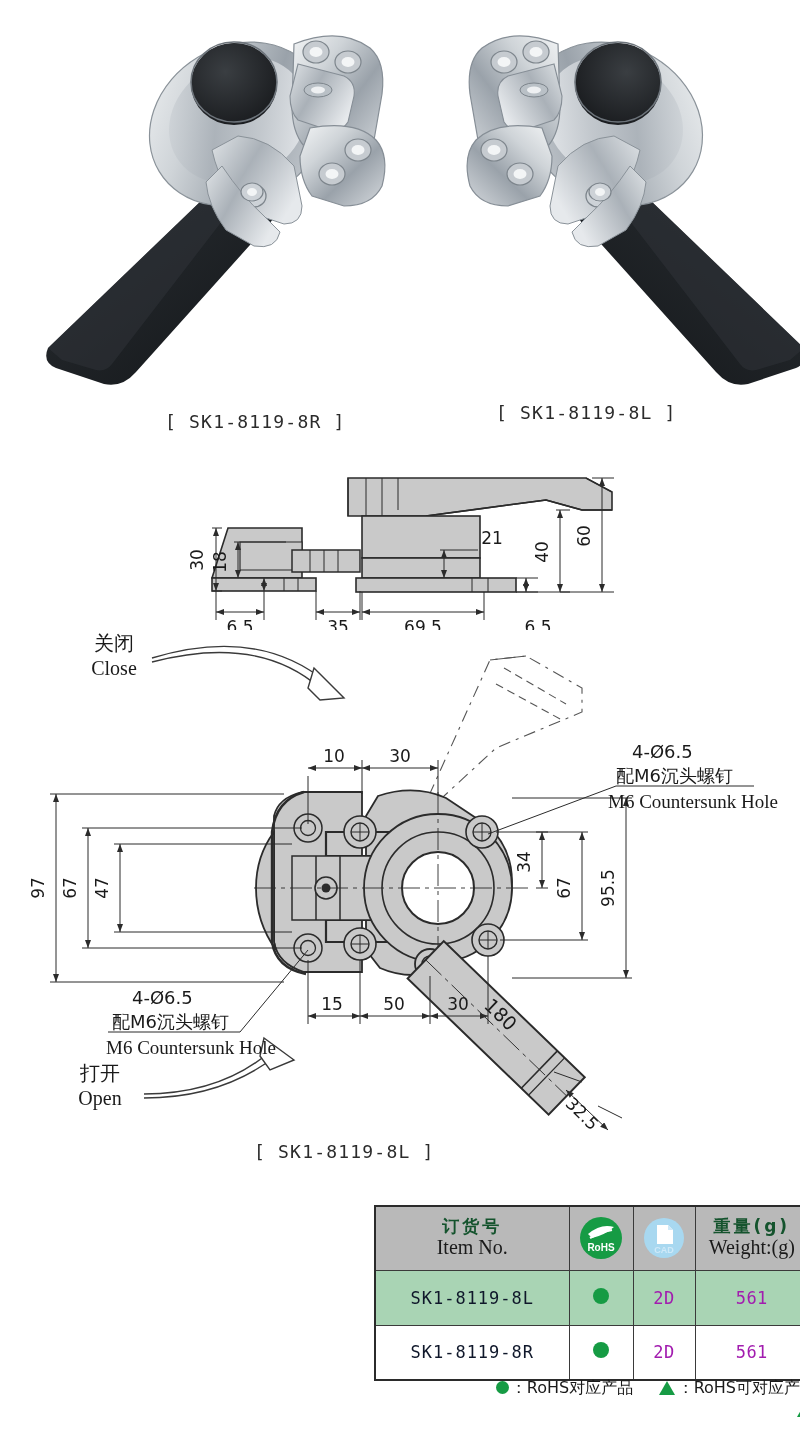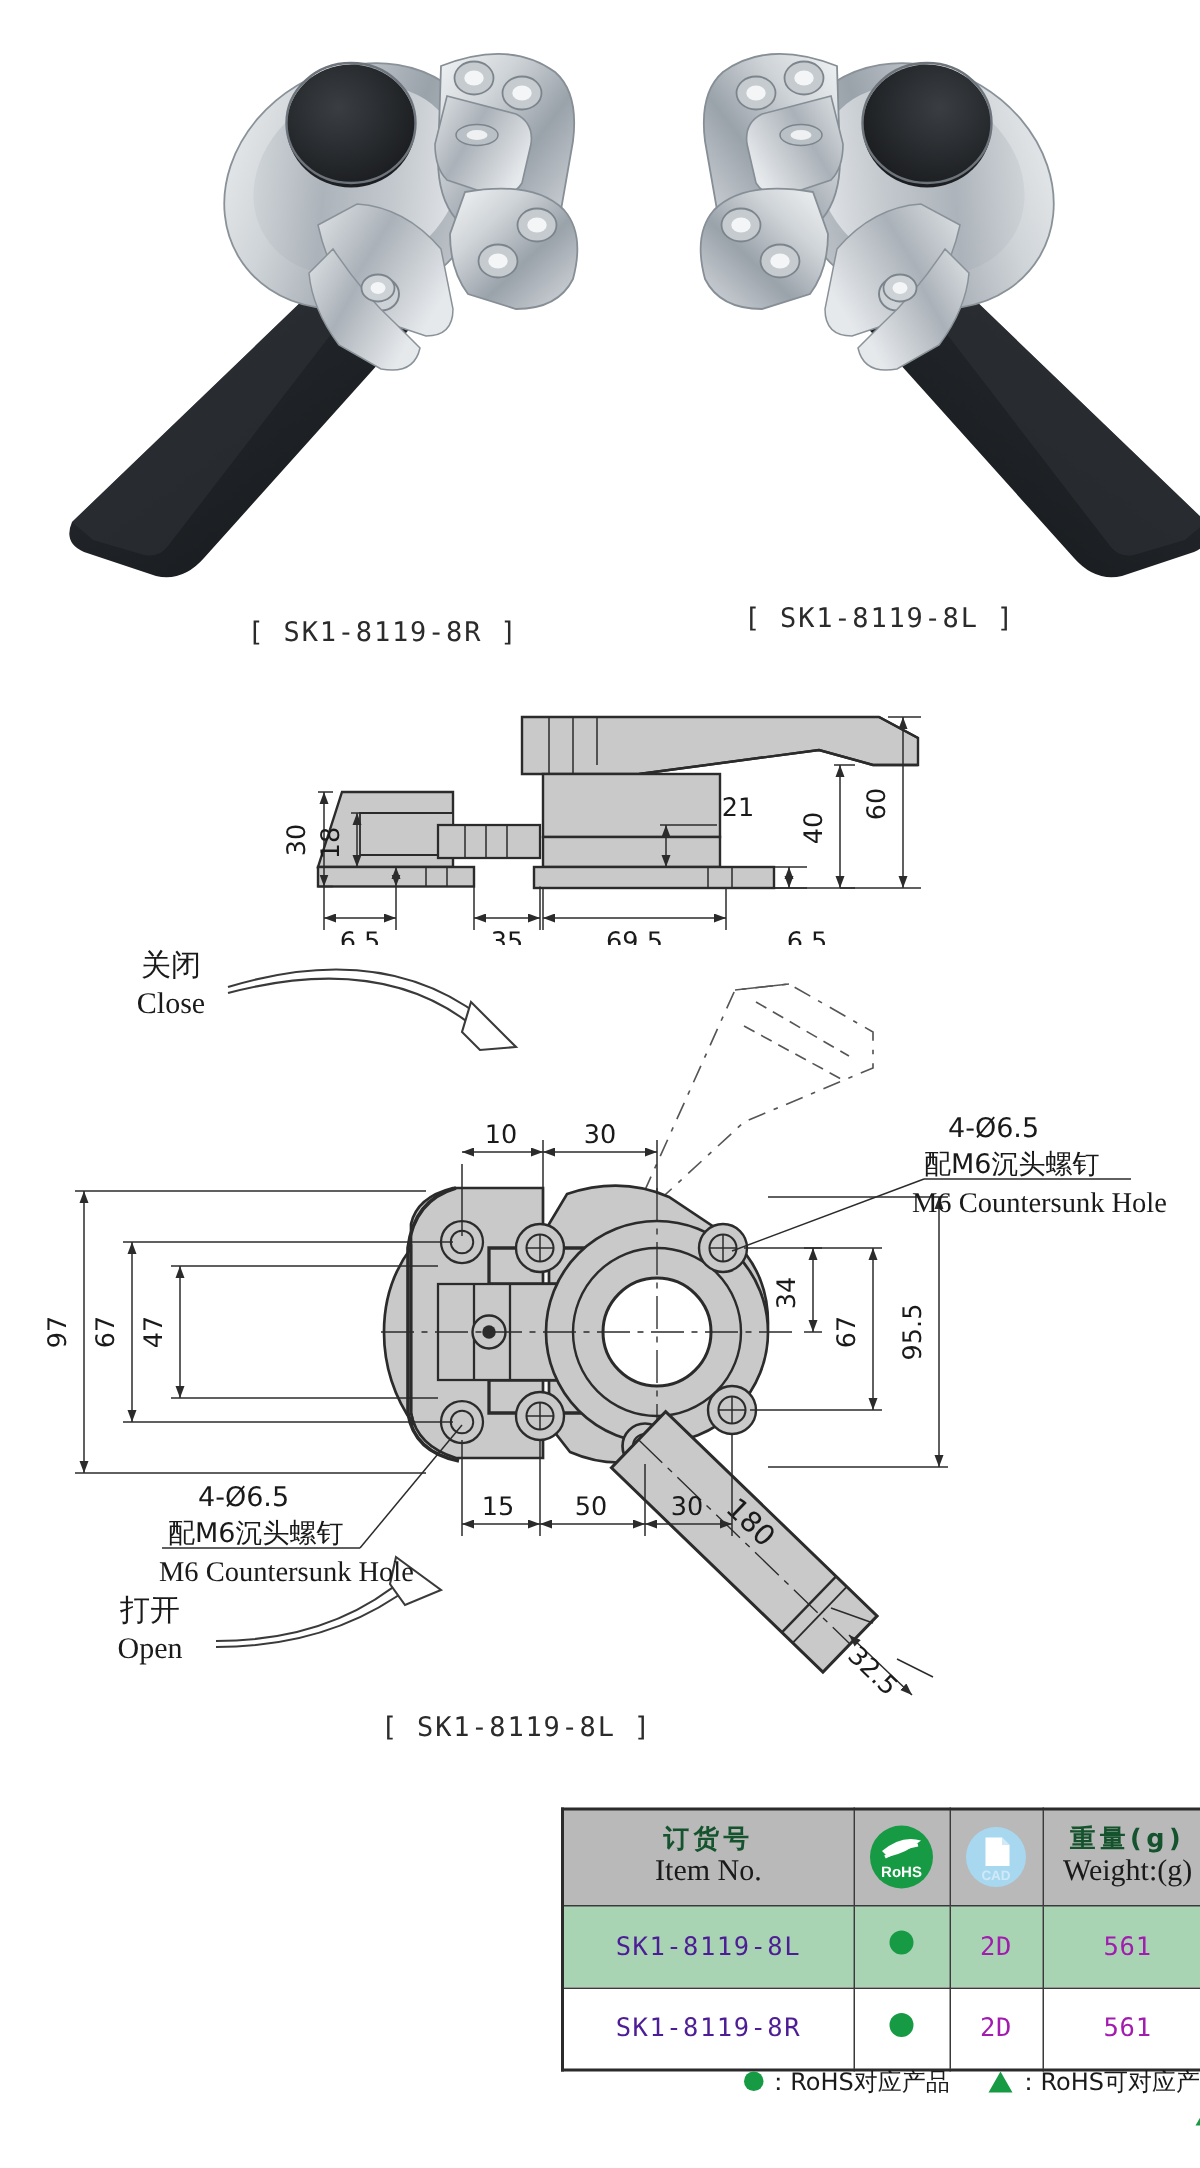--- a/index.html
+++ b/index.html
@@ -74,21 +74,21 @@
   .col-item { width:194px; }
   .col-rohs { width:64px; }
   .col-cad  { width:62px; }
   .col-wt   { width:114px; }
 
   tbody tr { height:55px; }
   tbody tr.alt td { background:#a9d4b4; }
   tbody tr td { background:#ffffff; }
   .cell-item {
     font-family:"DejaVu Sans Mono", monospace;
-    font-size:17px; letter-spacing:1px; color:#4c1d95;
+    font-size:17px; letter-spacing:1px; color:#0f172a;
   }
   .cell-cad, .cell-wt {
     font-family:"DejaVu Sans Mono", monospace;
     font-size:17px; letter-spacing:0.5px; color:#a21caf;
   }
   .dot {
     display:inline-block; width:16px; height:16px;
     border-radius:50%; background:#169b44;
   }
   .rohs-badge { display:inline-block; width:44px; height:44px; vertical-align:middle; }

